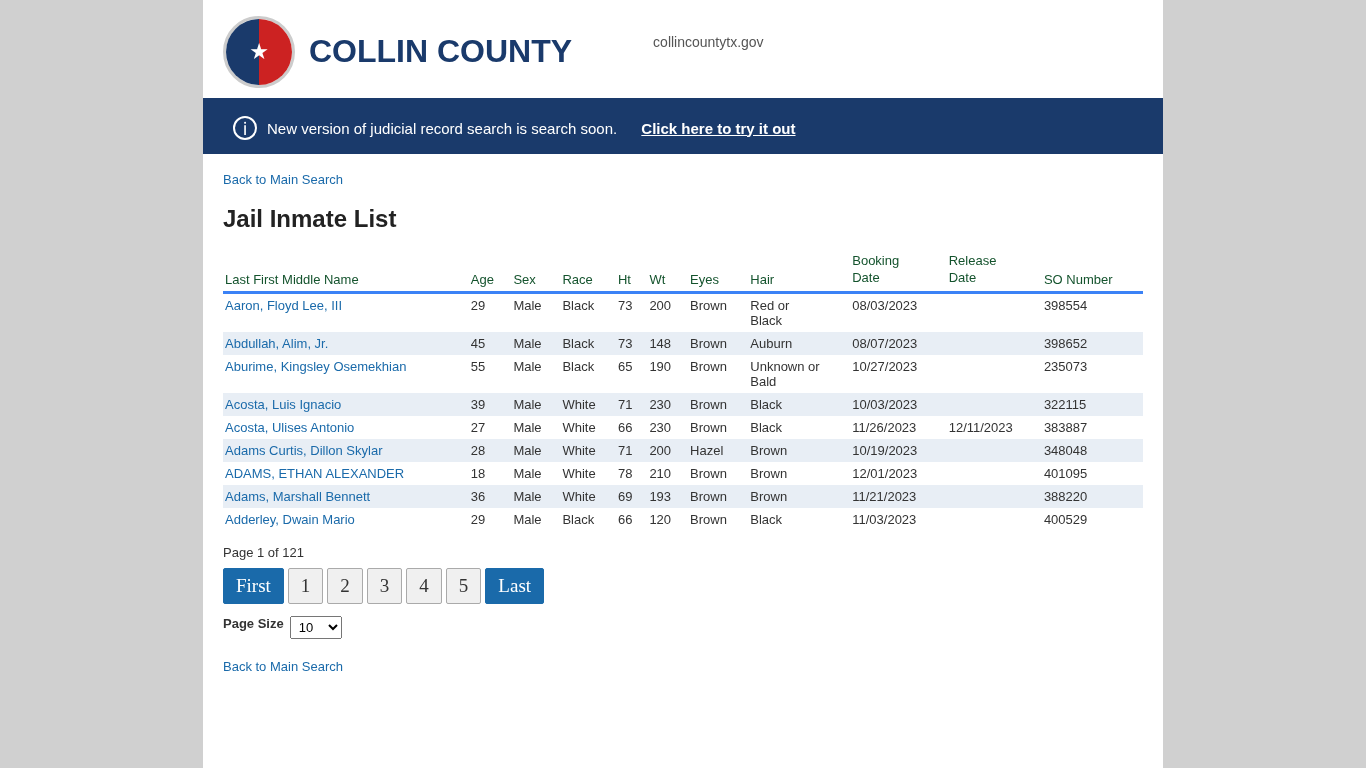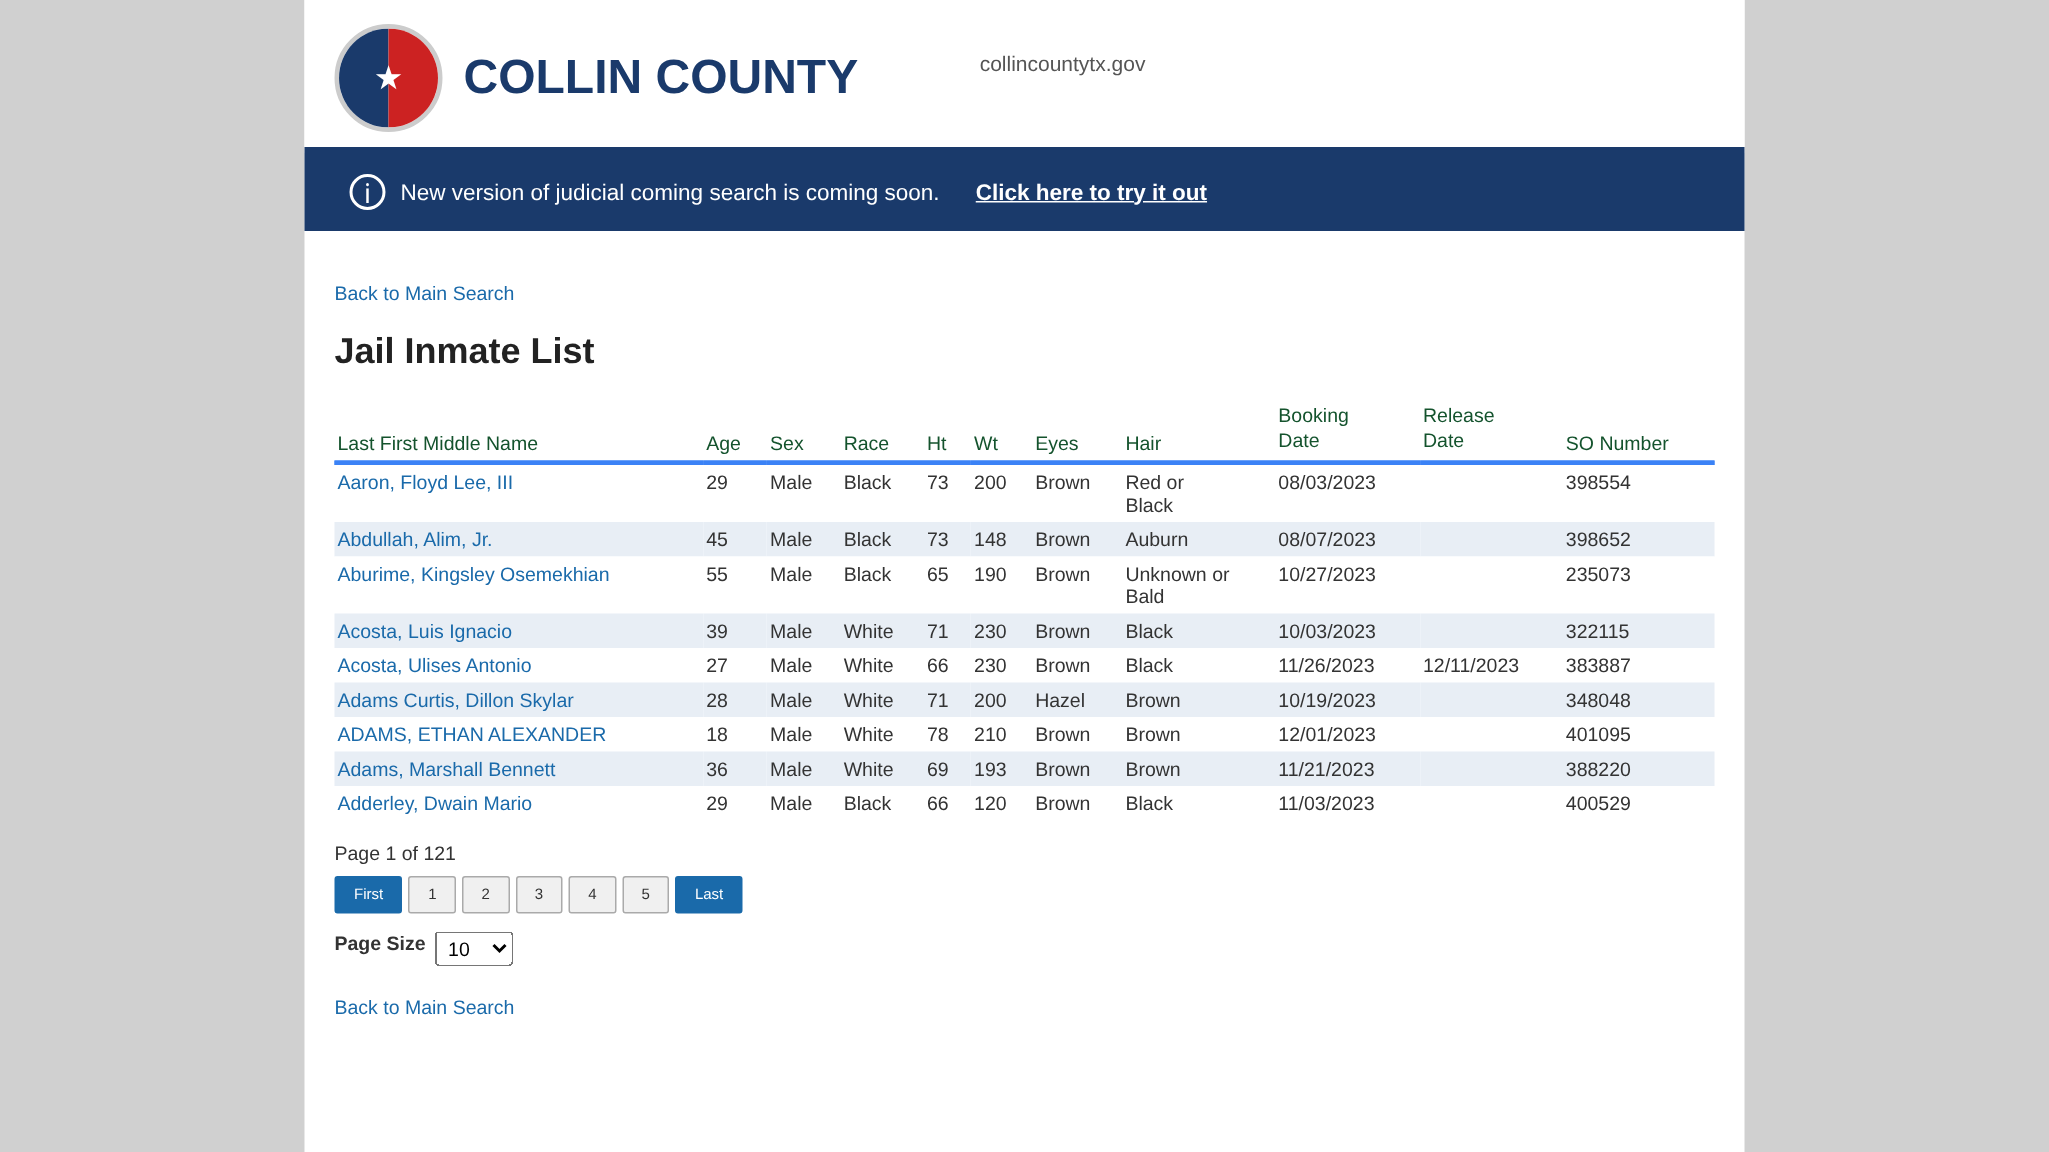--- a/index.html
+++ b/index.html
@@ -81,21 +81,20 @@
     }
     #info-banner a {
       color: #fff;
       font-weight: bold;
       text-decoration: underline;
     }
 
     
     #main-content {
       padding: 10px 20px 20px 20px;
-      margin-top: 16px;
     }
     #back-link-top, #back-link-bottom {
       color: #1a6aaa;
       text-decoration: none;
       font-size: 13px;
       display: inline-block;
       margin: 8px 0;
     }
 
     h1.page-title {
@@ -144,22 +143,23 @@
       display: flex;
       gap: 4px;
       margin-bottom: 12px;
     }
     .page-btn {
       padding: 6px 12px;
       border: 1px solid #aaa;
       background: #f0f0f0;
       color: #333;
       cursor: pointer;
-      font-size: 10px;
+      font-size: 19px;
       border-radius: 2px;
+      font-family: Liberation Serif, serif;
     }
     .page-btn.active-nav {
       background: #1a6aaa;
       color: #fff;
       border-color: #1a6aaa;
     }
 
     .page-size-row {
       font-size: 13px;
       font-weight: bold;
@@ -185,21 +185,21 @@
       <div class="logo-star">★</div>
     </div>
     <div class="logo-text-block">
       <span class="logo-county-name">COLLIN COUNTY</span>
       <span class="logo-url">collincountytx.gov</span>
     </div>
   </div>
 
   <div id="info-banner">
     <div class="info-icon">ℹ</div>
-    <span>New version of judicial coming search is coming soon.</span>&nbsp;
+    <span>New version of judicial record search is search soon.</span>&nbsp;
     <a href="#">Click here to try it out</a>
   </div>
 
   <div id="main-content">
     <a href="#" id="back-link-top">Back to Main Search</a>
 
     <h1 class="page-title">Jail Inmate List</h1>
 
     
     <table class="inmate-table">

